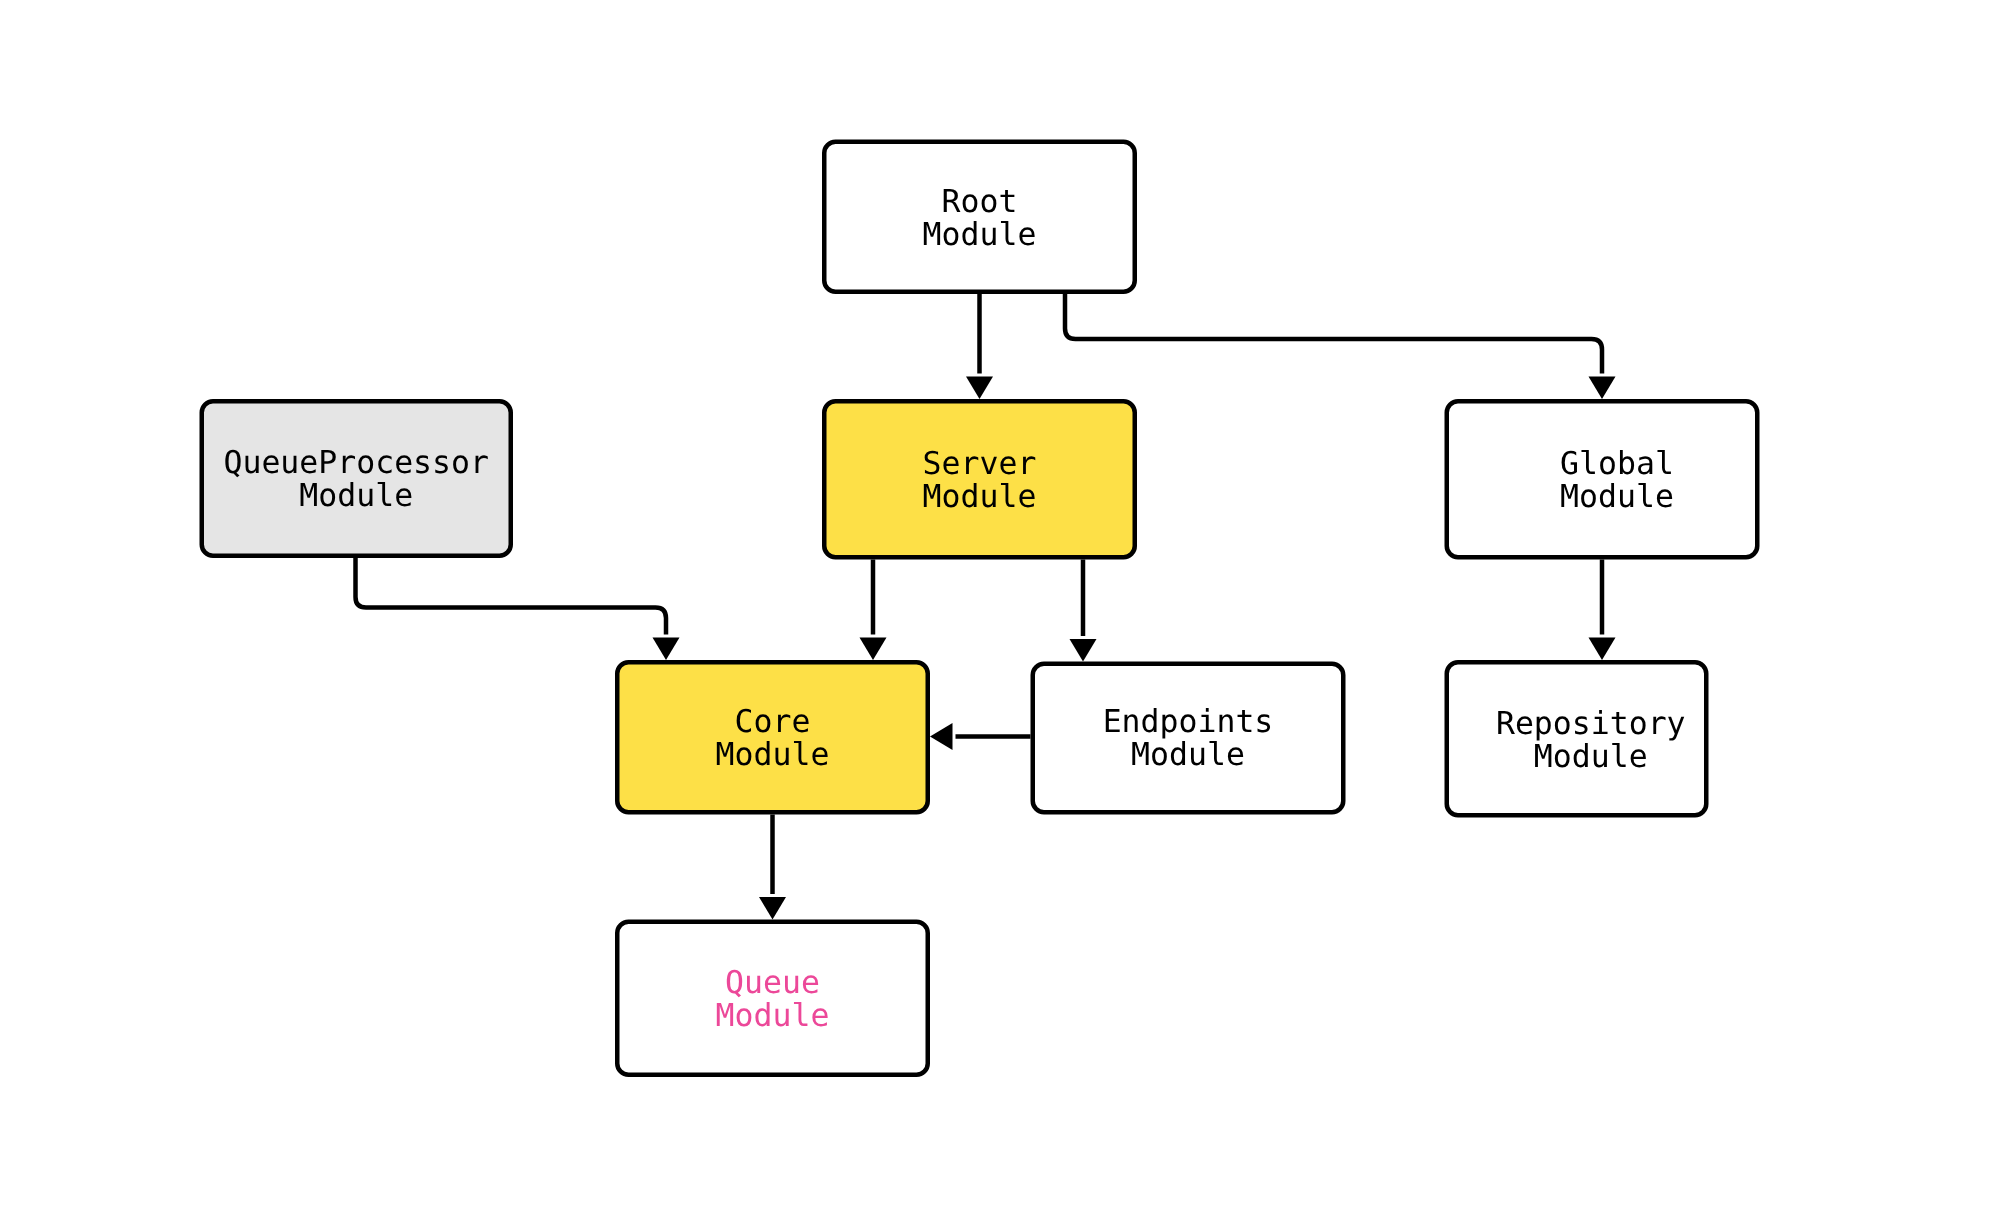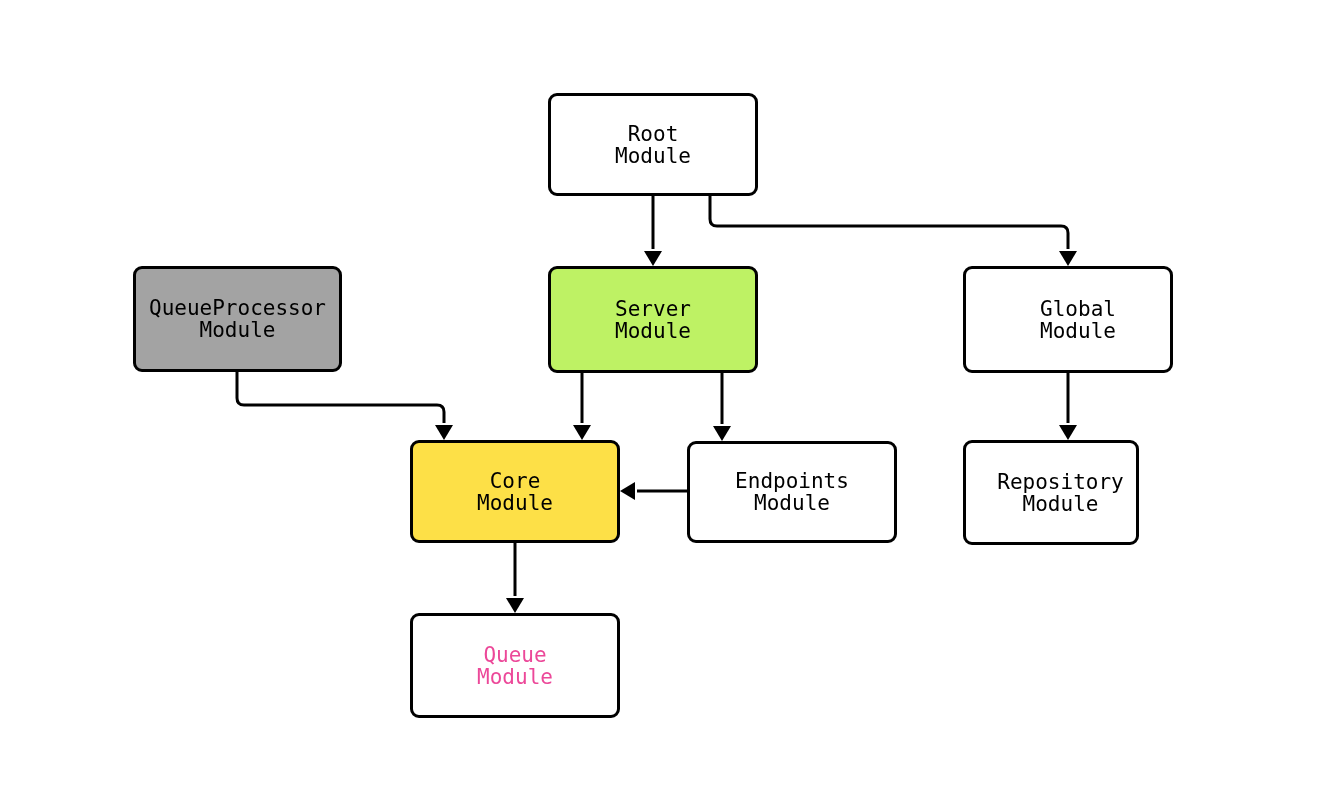--- a/index.html
+++ b/index.html
@@ -88,25 +88,25 @@
         <path d="M 1068,373 L 1068,423" fill="none" stroke="#000000" stroke-width="3" stroke-linecap="butt"></path>
         <polygon points="1068,440 1059,425 1077,425" fill="#000000"></polygon>
       </g>
     </svg>
 
   <div id="node-layer">
       <div class="node" style="left: 548px; top: 93px; width: 210px; height: 103px; background: rgb(255, 255, 255); border-color: rgb(0, 0, 0); border-width: 3px; border-radius: 9px;">
         <div class="node-label" style="font-size: 21px; color: rgb(0, 0, 0);">Root
 Module</div>
       </div>
-      <div class="node" style="left: 133px; top: 266px; width: 209px; height: 106px; background: #a3a3a3; border-color: rgb(0, 0, 0); border-width: 3px; border-radius: 9px;">
+      <div class="node" style="left: 133px; top: 266px; width: 209px; height: 106px; background: #e5e5e5; border-color: rgb(0, 0, 0); border-width: 3px; border-radius: 9px;">
         <div class="node-label" style="font-size: 21px; color: rgb(0, 0, 0);">QueueProcessor
 Module</div>
       </div>
-      <div class="node" style="left: 548px; top: 266px; width: 210px; height: 107px; background: #bef264; border-color: rgb(0, 0, 0); border-width: 3px; border-radius: 9px;">
+      <div class="node" style="left: 548px; top: 266px; width: 210px; height: 107px; background: #fde047; border-color: rgb(0, 0, 0); border-width: 3px; border-radius: 9px;">
         <div class="node-label" style="font-size: 21px; color: rgb(0, 0, 0);">Server
 Module</div>
       </div>
       <div class="node" style="left: 963px; top: 266px; width: 210px; height: 107px; background: rgb(255, 255, 255); border-color: rgb(0, 0, 0); border-width: 3px; border-radius: 9px; padding-left: 20px;">
         <div class="node-label" style="font-size: 21px; color: rgb(0, 0, 0);">Global
 Module</div>
       </div>
       <div class="node" style="left: 410px; top: 440px; width: 210px; height: 103px; background: #fde047; border-color: rgb(0, 0, 0); border-width: 3px; border-radius: 9px;">
         <div class="node-label" style="font-size: 21px; color: rgb(0, 0, 0);">Core
 Module</div>

